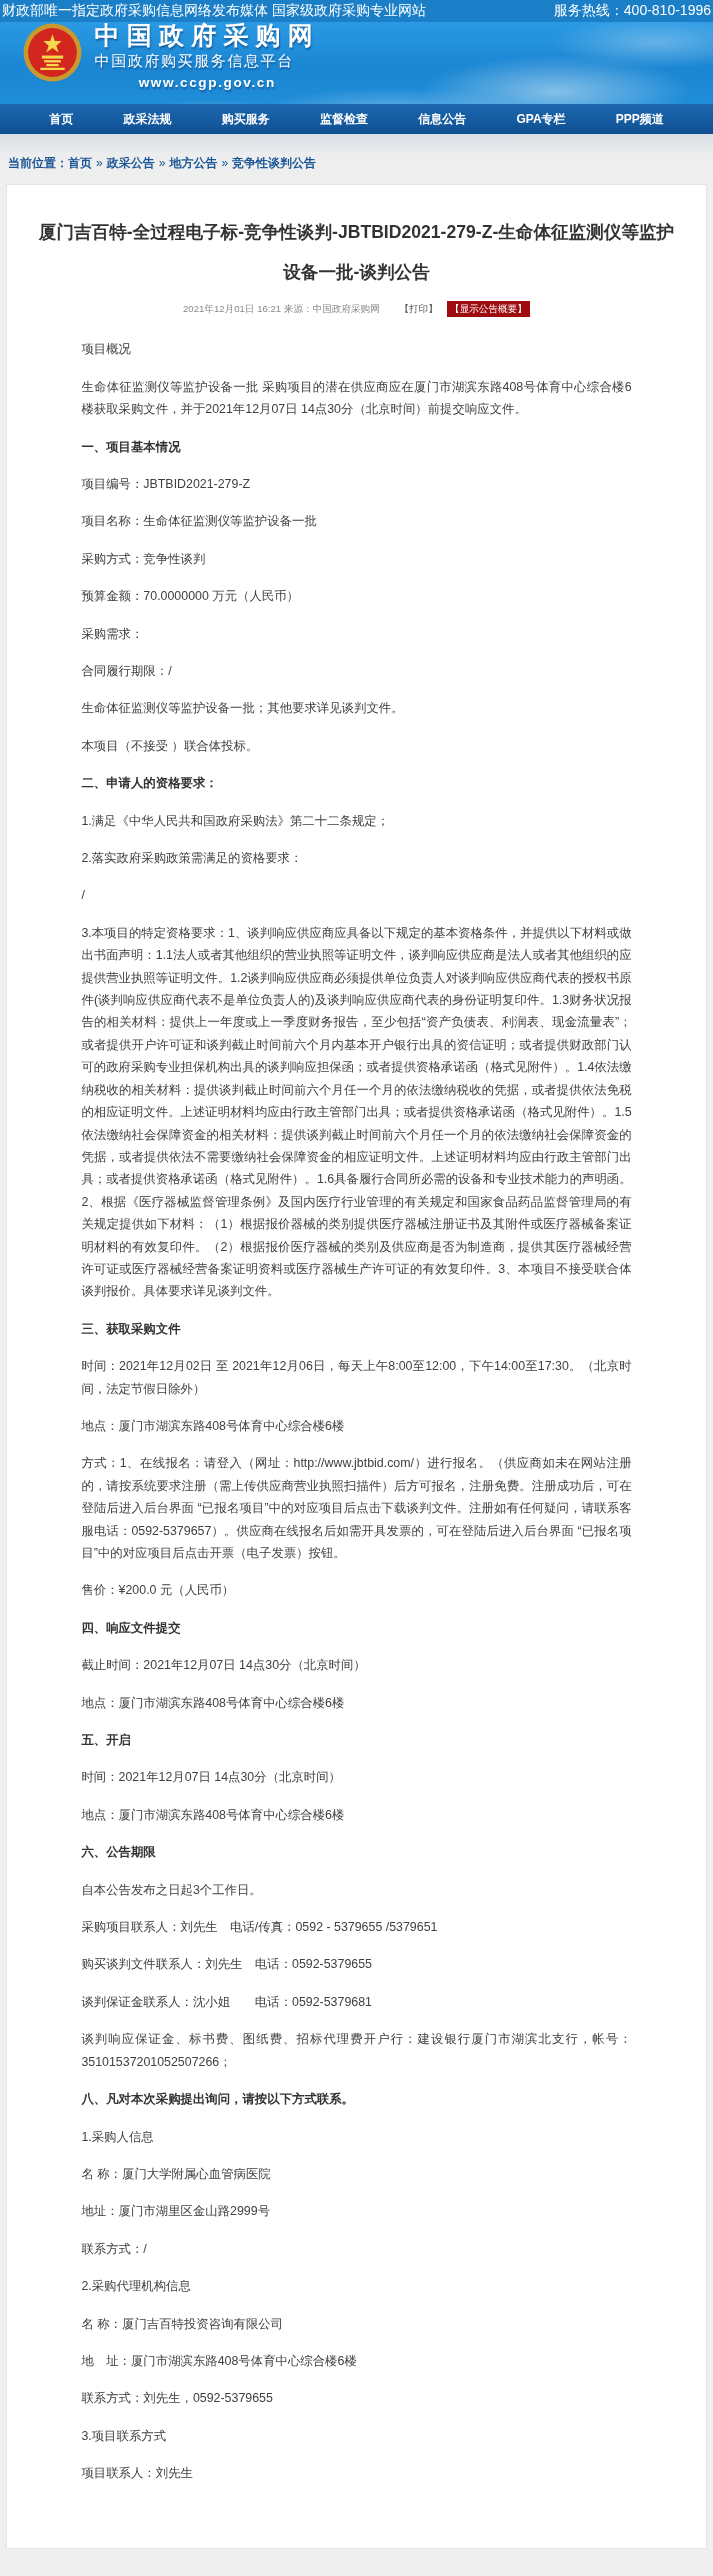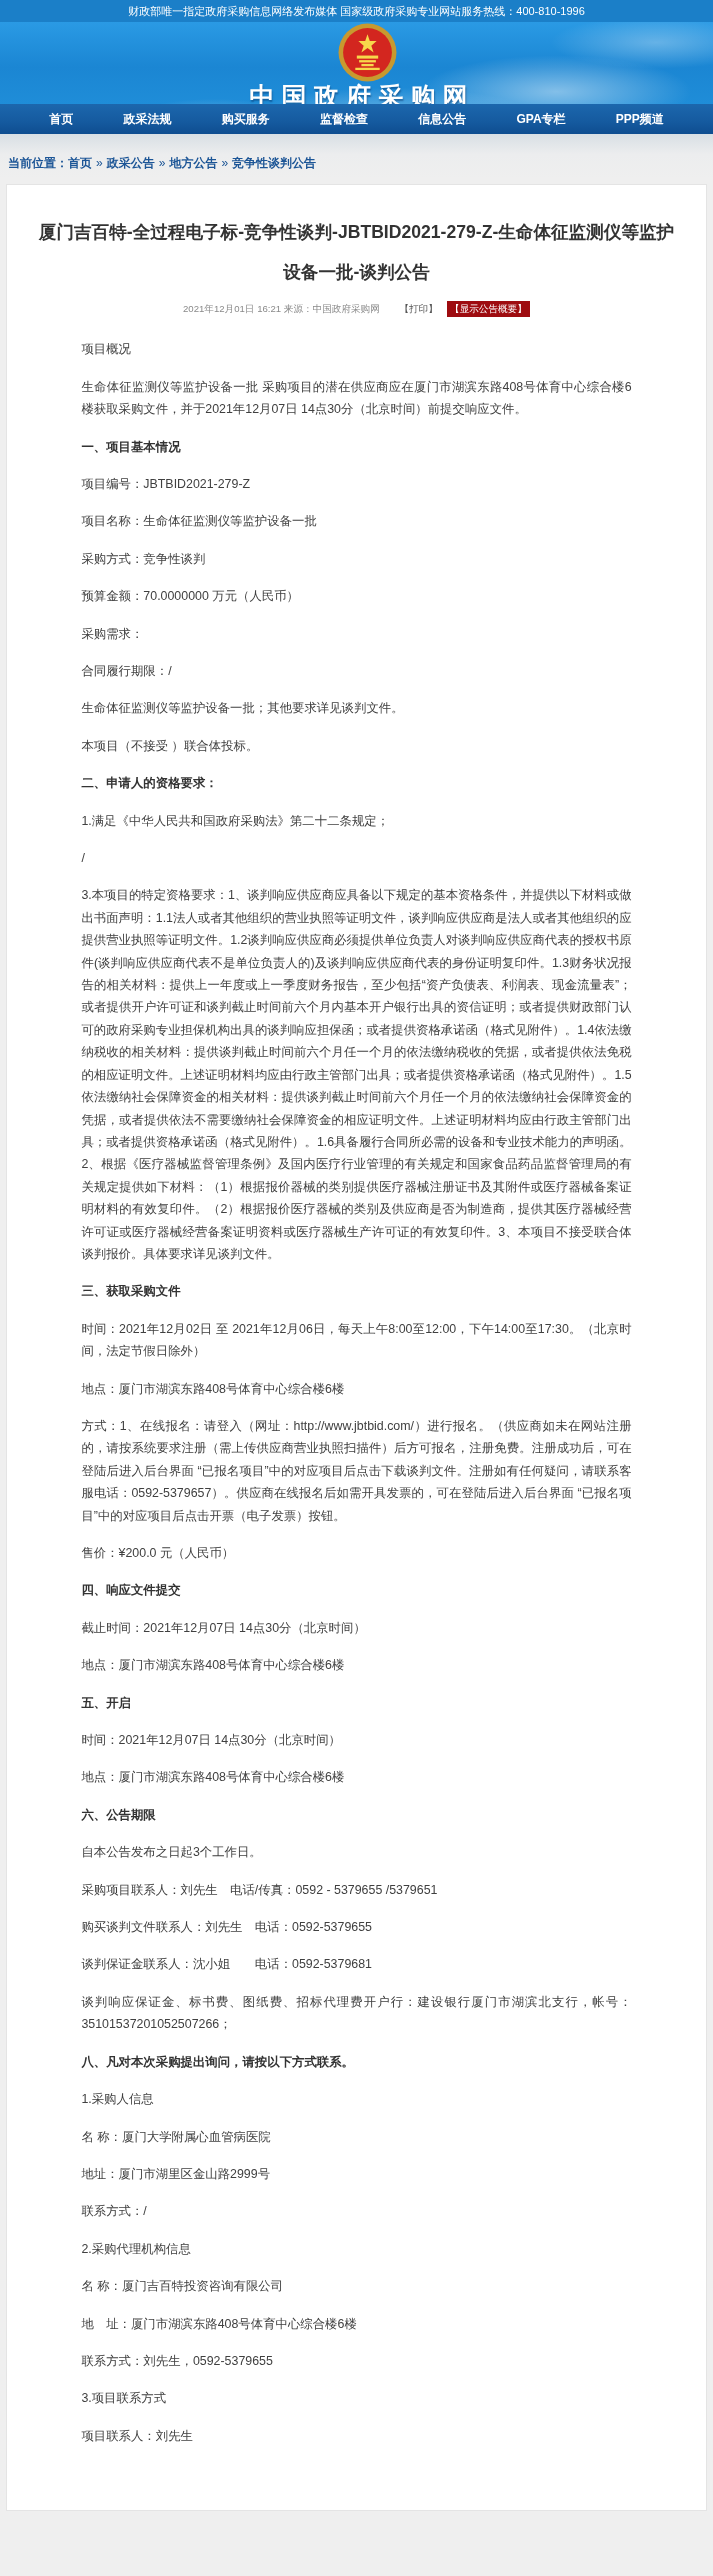--- a/index.html
+++ b/index.html
@@ -7,35 +7,33 @@
   body {
     width: 713px;
     font-family: "Liberation Sans", "DejaVu Sans", sans-serif;
     margin: 0 auto;
   }
   
   .topbar {
     height: 22.4px;
     background: #1b7fc8;
     color: #fff;
-    font-size: 11px;
+    font-size: 14px;
     display: flex;
     align-items: center;
-    justify-content: center;
-    padding: 0 13px;
+    justify-content: space-between;
+    padding: 0 2px;
   }
   
   .banner {
     position: relative;
     height: 82px;
     background: linear-gradient(180deg, #2a9ae4 0%, #1b86d3 55%, #1f8dd8 100%);
     overflow: hidden;
     display: flex;
-    align-items: center;
-    flex-direction: column;
   }
   .banner::after {
     content: "";
     position: absolute; inset: 0;
     background:
       radial-gradient(ellipse 208px 56px at 78% 85%, rgba(255,255,255,.45), transparent 65%),
       radial-gradient(ellipse 176px 44px at 92% 25%, rgba(255,255,255,.30), transparent 60%),
       radial-gradient(ellipse 240px 48px at 55% 115%, rgba(255,255,255,.35), transparent 60%),
       radial-gradient(ellipse 144px 36px at 30% 120%, rgba(255,255,255,.30), transparent 60%);
     pointer-events: none;
@@ -168,20 +166,21 @@
       <p>项目编号：JBTBID2021-279-Z</p>
       <p>项目名称：生命体征监测仪等监护设备一批</p>
       <p>采购方式：竞争性谈判</p>
       <p>预算金额：70.0000000 万元（人民币）</p>
       <p>采购需求：</p>
       <p>合同履行期限：/</p>
       <p>生命体征监测仪等监护设备一批；其他要求详见谈判文件。</p>
       <p>本项目（不接受 ）联合体投标。</p>
       <p class="bold">二、申请人的资格要求：</p>
       <p>1.满足《中华人民共和国政府采购法》第二十二条规定；</p>
+      <p>2.落实政府采购政策需满足的资格要求：</p>
       <p>/</p>
       <p>3.本项目的特定资格要求：1、谈判响应供应商应具备以下规定的基本资格条件，并提供以下材料或做出书面声明：1.1法人或者其他组织的营业执照等证明文件，谈判响应供应商是法人或者其他组织的应提供营业执照等证明文件。1.2谈判响应供应商必须提供单位负责人对谈判响应供应商代表的授权书原件(谈判响应供应商代表不是单位负责人的)及谈判响应供应商代表的身份证明复印件。1.3财务状况报告的相关材料：提供上一年度或上一季度财务报告，至少包括“资产负债表、利润表、现金流量表”；或者提供开户许可证和谈判截止时间前六个月内基本开户银行出具的资信证明；或者提供财政部门认可的政府采购专业担保机构出具的谈判响应担保函；或者提供资格承诺函（格式见附件）。1.4依法缴纳税收的相关材料：提供谈判截止时间前六个月任一个月的依法缴纳税收的凭据，或者提供依法免税的相应证明文件。上述证明材料均应由行政主管部门出具；或者提供资格承诺函（格式见附件）。1.5依法缴纳社会保障资金的相关材料：提供谈判截止时间前六个月任一个月的依法缴纳社会保障资金的凭据，或者提供依法不需要缴纳社会保障资金的相应证明文件。上述证明材料均应由行政主管部门出具；或者提供资格承诺函（格式见附件）。1.6具备履行合同所必需的设备和专业技术能力的声明函。2、根据《医疗器械监督管理条例》及国内医疗行业管理的有关规定和国家食品药品监督管理局的有关规定提供如下材料：（1）根据报价器械的类别提供医疗器械注册证书及其附件或医疗器械备案证明材料的有效复印件。（2）根据报价医疗器械的类别及供应商是否为制造商，提供其医疗器械经营许可证或医疗器械经营备案证明资料或医疗器械生产许可证的有效复印件。3、本项目不接受联合体谈判报价。具体要求详见谈判文件。</p>
       <p class="bold">三、获取采购文件</p>
       <p>时间：2021年12月02日  至 2021年12月06日，每天上午8:00至12:00，下午14:00至17:30。（北京时间，法定节假日除外）</p>
       <p>地点：厦门市湖滨东路408号体育中心综合楼6楼</p>
       <p>方式：1、在线报名：请登入（网址：http://www.jbtbid.com/）进行报名。（供应商如未在网站注册的，请按系统要求注册（需上传供应商营业执照扫描件）后方可报名，注册免费。注册成功后，可在登陆后进入后台界面 “已报名项目”中的对应项目后点击下载谈判文件。注册如有任何疑问，请联系客服电话：0592-5379657）。供应商在线报名后如需开具发票的，可在登陆后进入后台界面 “已报名项目”中的对应项目后点击开票（电子发票）按钮。</p>
       <p>售价：¥200.0 元（人民币）</p>
       <p class="bold">四、响应文件提交</p>
       <p>截止时间：2021年12月07日 14点30分（北京时间）</p>
       <p>地点：厦门市湖滨东路408号体育中心综合楼6楼</p>

